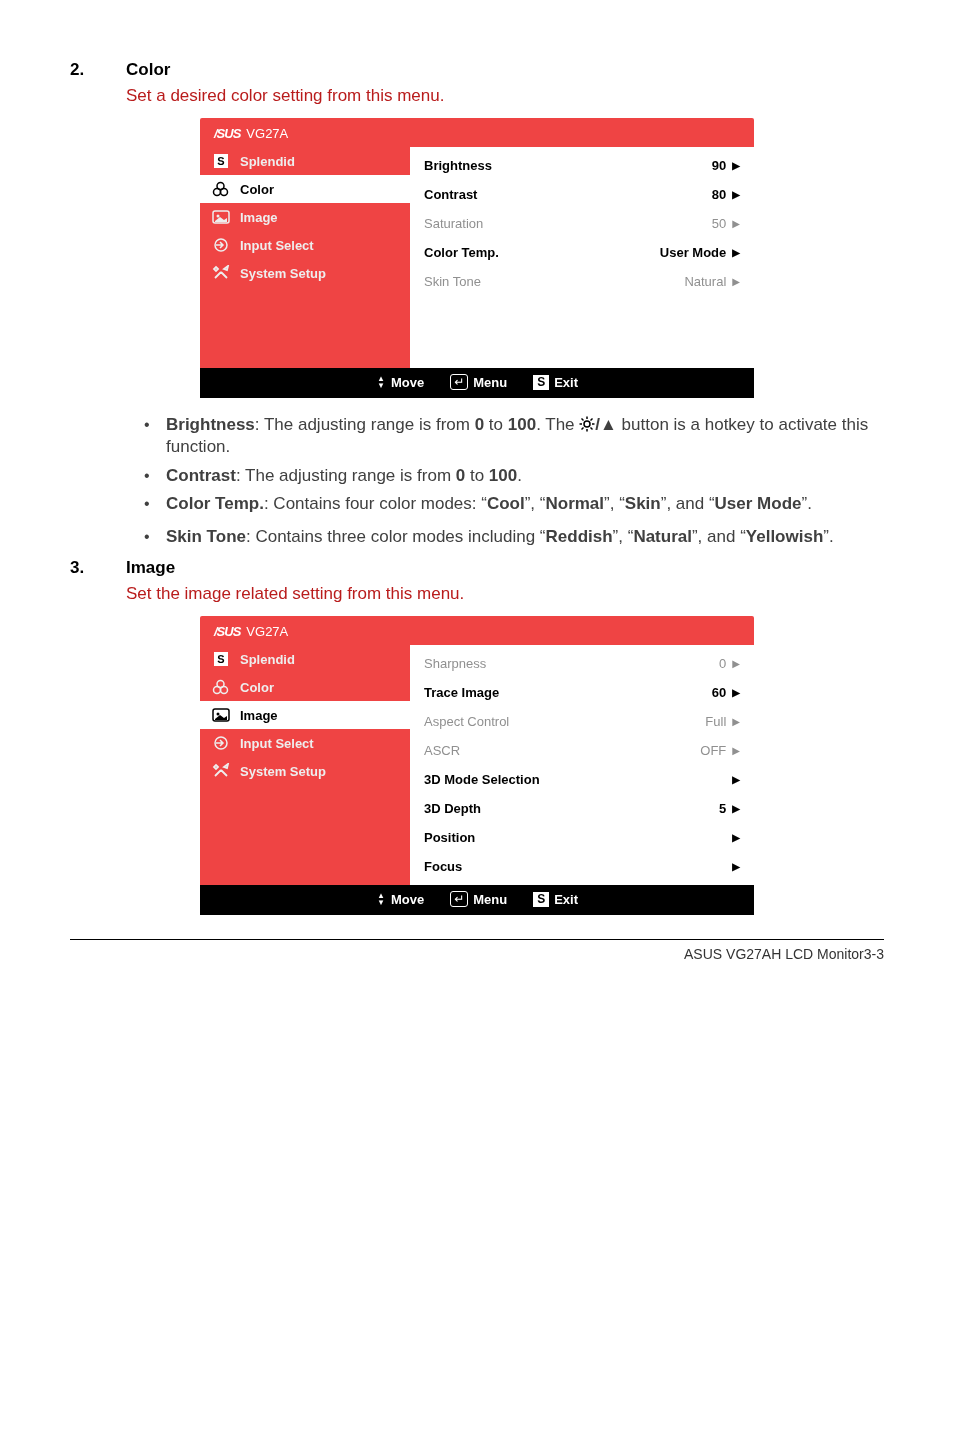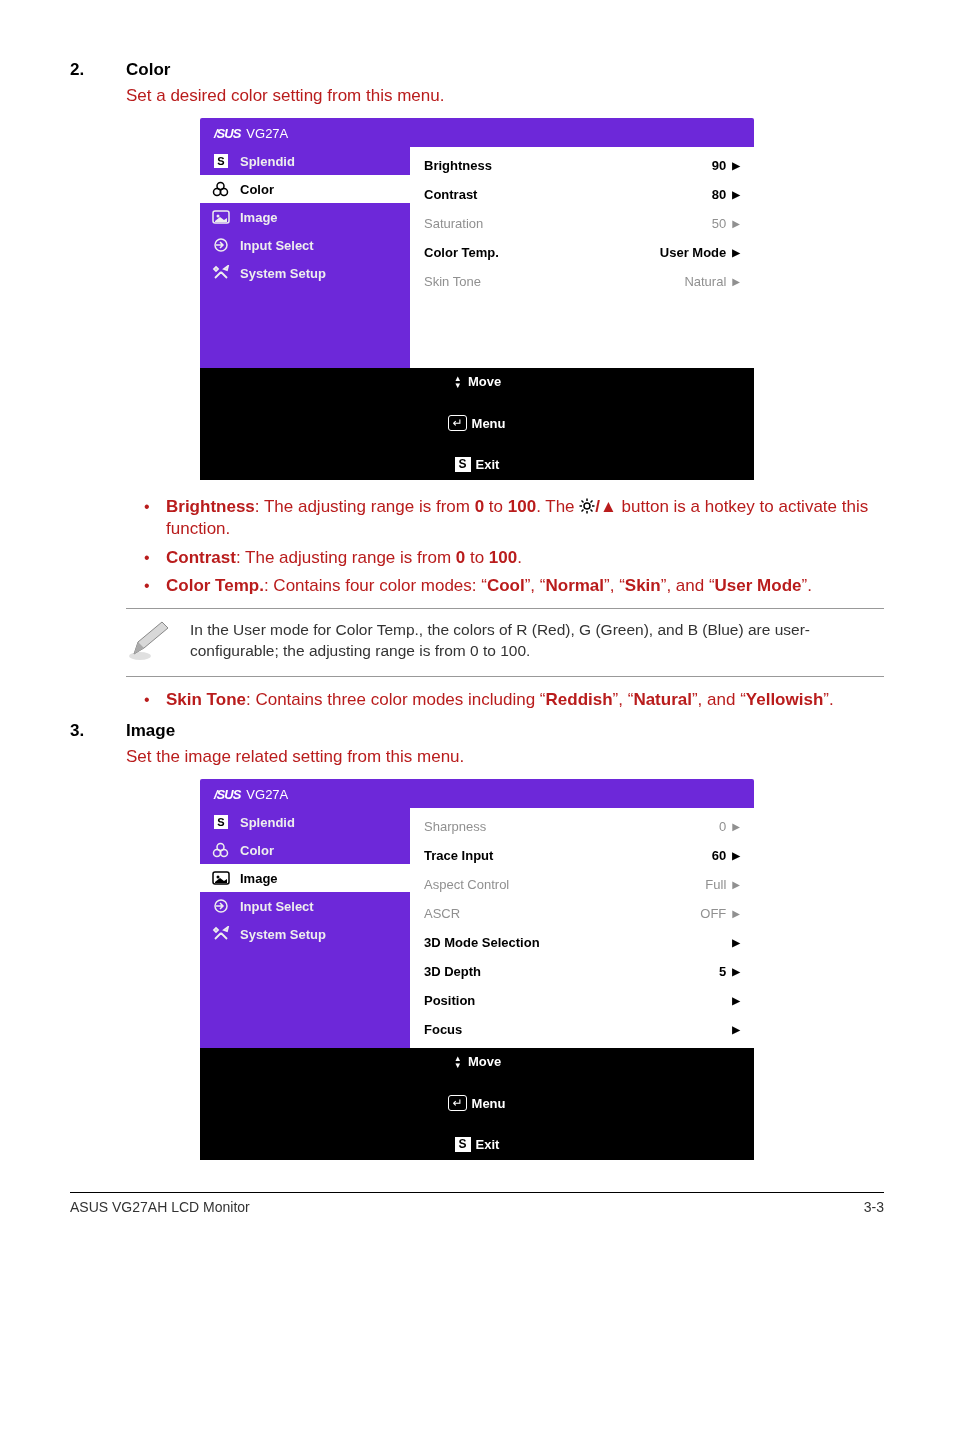--- a/index.html
+++ b/index.html
@@ -32,21 +32,21 @@
   .section-desc {
     margin-left: 56px;
     font-size: 17px;
     margin-bottom: 12px;
     color:#b91c1c;
   }
   
   .osd {
     width: 554px;
     margin: 0 auto 16px auto;
-    background: #6d28d9;
+    background: #ef4444;
     border-radius: 2px;
     font-family: Arial, sans-serif;
   }
   .osd-title {
     color: #fff;
     padding: 8px 14px 6px 14px;
     font-size: 13px;
     display:flex;
     align-items:center;
     gap:6px;
@@ -118,21 +118,20 @@
   .osd-spacer { height: 68px; background:#fff; }
   .osd-footer {
     background:#000;
     color:#fff;
     display:flex;
     align-items:center;
     gap: 26px;
     padding: 6px 12px 8px 12px;
     font-size: 13px;
     justify-content: center;
-    flex-direction: column;
   }
   .osd-footer-iconbox {
     display:inline-flex;
     align-items:center;
     gap:5px;
   }
   .osd-key {
     display:inline-block;
     border:1.5px solid #fff;
     border-radius:3px;
@@ -166,21 +165,21 @@
   ul.desc-list {
     margin: 6px 0 10px 56px;
     padding: 0 0 0 40px;
     list-style: none;
   }
   ul.desc-list li {
     position: relative;
     margin-bottom: 6px;
     font-size: 17px;
     line-height: 1.32;
-    color:#b91c1c;
+    color:#404040;
   }
   ul.desc-list li::before {
     content: "•";
     position: absolute;
     left: -22px;
     font-size:16px;
   }
   .b { font-weight: bold; }
   .glyph-sun { display:inline-block; vertical-align:-2px; }
   
@@ -199,24 +198,24 @@
   .note-text {
     font-size:15.5px;
     line-height:1.35;
     color:#333;
   }
   
   .page-footer {
     border-top:1px solid #000;
     padding-top:6px;
     display:flex;
-    justify-content:space-between;
+    justify-content:flex-end;
     font-size:14px;
     color:#333;
-    margin-top: 32px;
+    margin-top: 24px;
   }
 </style>
 </head>
 <body>
 <div class="page">
 
 <div class="section-head">
   <span class="section-num">2.</span>
   <span class="section-title">Color</span>
 </div>
@@ -324,30 +323,20 @@
             <line x1="2.5" y1="2.5" x2="4.5" y2="4.5"></line>
             <line x1="11.5" y1="11.5" x2="13.5" y2="13.5"></line>
             <line x1="2.5" y1="13.5" x2="4.5" y2="11.5"></line>
             <line x1="11.5" y1="4.5" x2="13.5" y2="2.5"></line>
           </g>
         </svg><span class="b">/▲</span> button is a hotkey to activate this function.</li>
       <li><span class="b">Contrast</span>: The adjusting range is from <span class="b">0</span> to <span class="b">100</span>.</li>
       <li><span class="b">Color Temp.</span>: Contains four color modes: “<span class="b">Cool</span>”, “<span class="b">Normal</span>”, “<span class="b">Skin</span>”, and “<span class="b">User Mode</span>”.</li>
     </ul>
 
-<div class="note-row">
-  <div class="note-icon">
-    <svg width="46" height="42" viewBox="0 0 46 42">
-      <ellipse cx="14" cy="36" rx="11" ry="4" fill="#ccc" opacity="0.6"></ellipse>
-      <path d="M 8 34 L 12 22 L 36 2 L 42 8 L 18 28 L 8 34 Z" fill="#d8d8d8" stroke="#888" stroke-width="1"></path>
-      <path d="M 8 34 L 12 22 L 18 28 Z" fill="#aaa"></path>
-    </svg>
-  </div>
-  <div class="note-text">In the User mode for Color Temp., the colors of R (Red), G (Green), and B (Blue) are user-configurable; the adjusting range is from 0 to 100.</div>
-</div>
 
 <ul class="desc-list" id="bullets-0-b">
       <li><span class="b">Skin Tone</span>: Contains three color modes including “<span class="b">Reddish</span>”, “<span class="b">Natural</span>”, and “<span class="b">Yellowish</span>”.</li>
     </ul>
 
 <div class="section-head">
   <span class="section-num">3.</span>
   <span class="section-title">Image</span>
 </div>
 <div class="section-desc">Set the image related setting from this menu.</div>
@@ -402,21 +391,21 @@
             </span>
       <span>System Setup</span>
     </div>
         </div>
       <div class="osd-right">
           <div class="osd-opt dim">
       <span class="label">Sharpness</span>
       <span class="val">0<span class="arrow-r">▶</span></span>
     </div>
           <div class="osd-opt bold">
-      <span class="label">Trace Input</span>
+      <span class="label">Trace Image</span>
       <span class="val">60<span class="arrow-r">▶</span></span>
     </div>
           <div class="osd-opt dim">
       <span class="label">Aspect Control</span>
       <span class="val">Full<span class="arrow-r">▶</span></span>
     </div>
           <div class="osd-opt dim">
       <span class="label">ASCR</span>
       <span class="val">OFF<span class="arrow-r">▶</span></span>
     </div>

